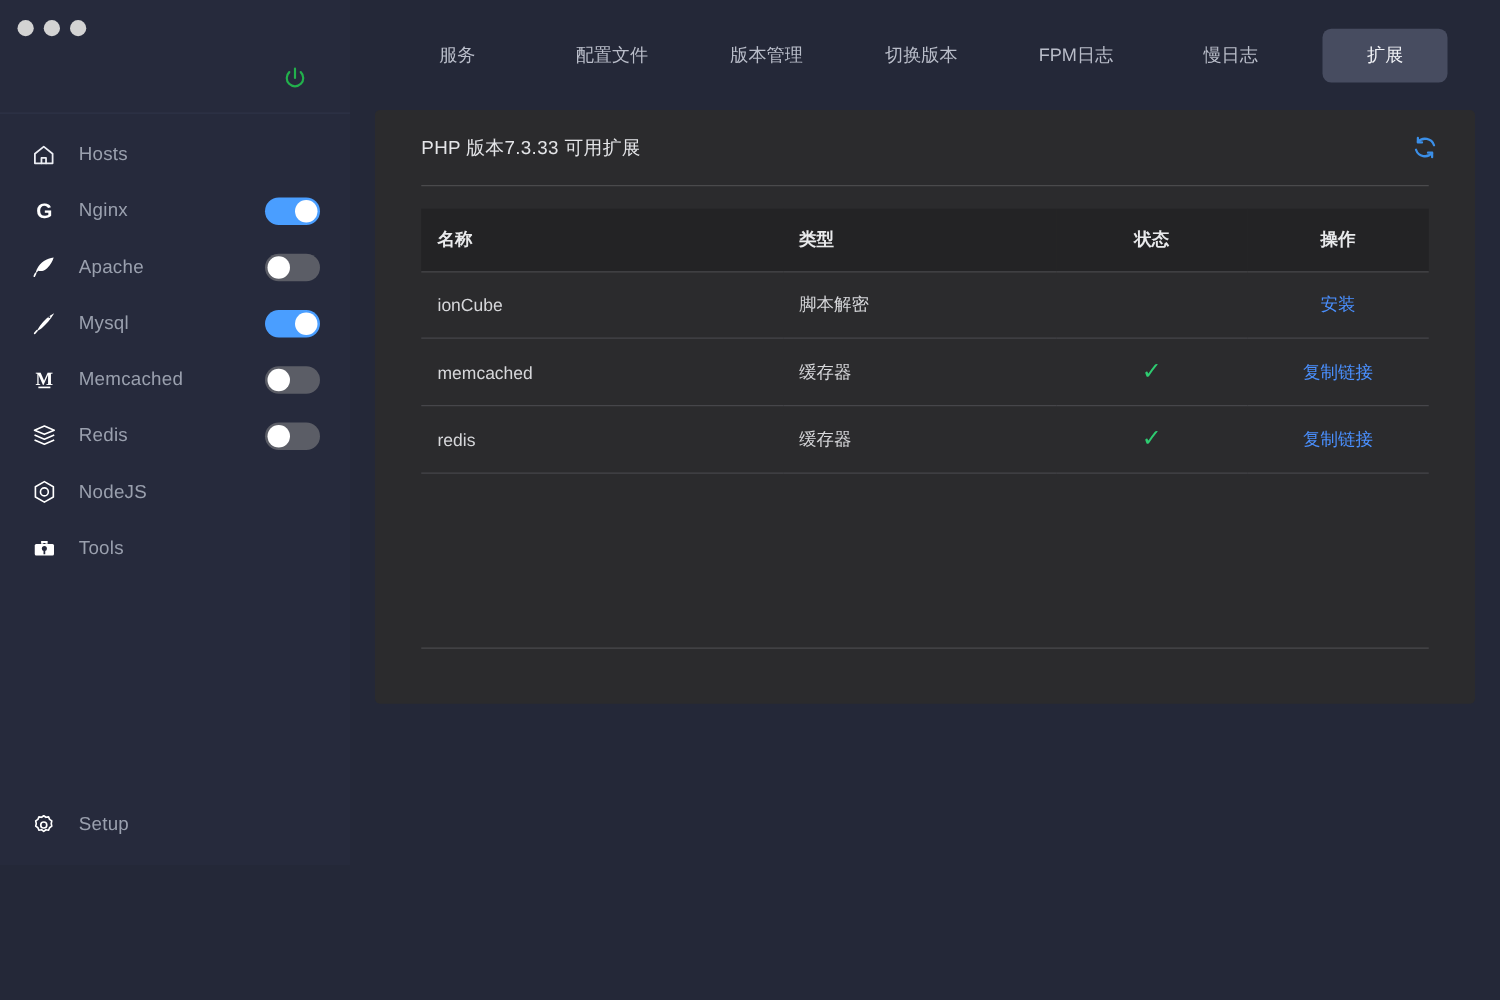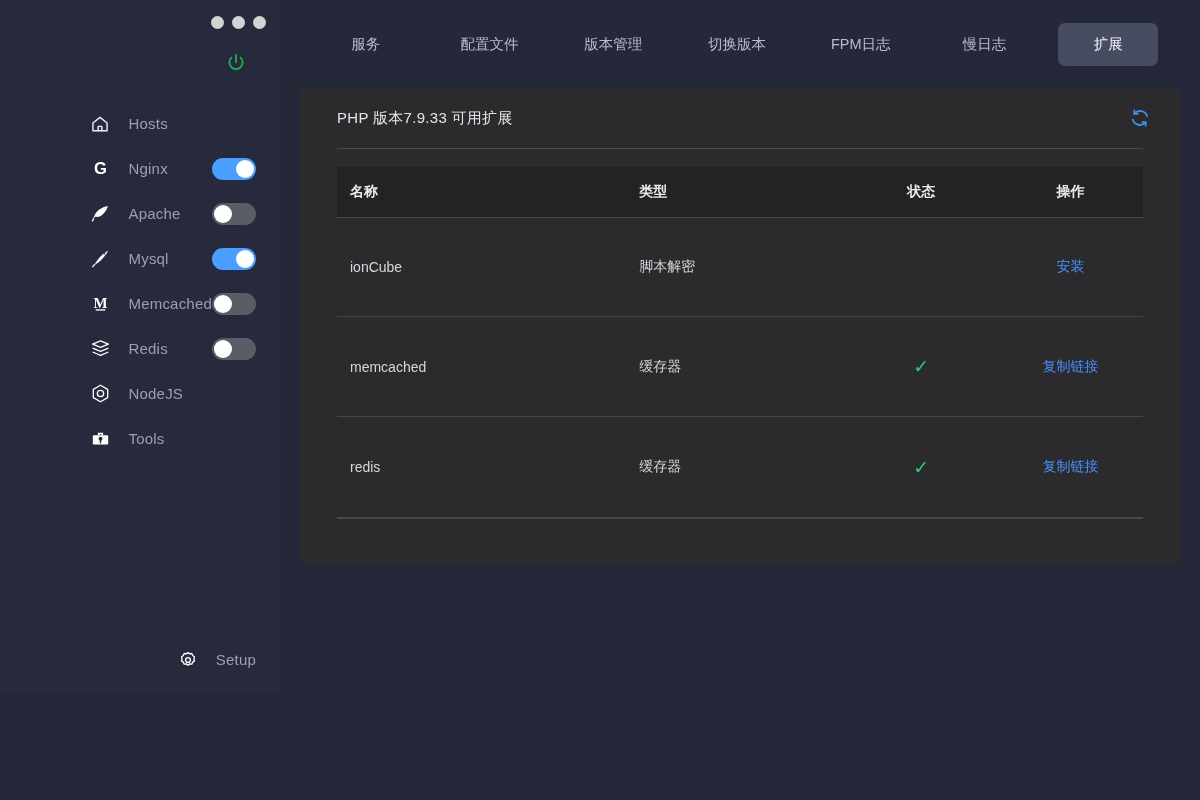--- a/index.html
+++ b/index.html
@@ -12,21 +12,20 @@
   }
   .app { position: relative; width: 1200px; height: 800px; display: flex; }
 
   
   .sidebar {
     width: 280px; height: 692px;
     background: #262a3c;
     display: flex; flex-direction: column;
     flex: none;
     position: relative;
-    align-items: flex-end;
   }
   .win-controls {
     height: 36px; display: flex; align-items: center;
     gap: 8px; padding: 0 14px; padding-top: 8px;
   }
   .win-dot { width: 13px; height: 13px; border-radius: 50%; background: #d3d3d3; }
 
   .power-row {
     height: 54px; display: flex; align-items: center;
     justify-content: flex-end; padding-right: 33px;
@@ -99,21 +98,21 @@
   }
   .card-head {
     height: 60px; display: flex; align-items: center;
     padding: 0 28px 0 37px; flex: none;
   }
   .card-title { font-size: 15px; color: #e4e5e8; letter-spacing: .3px; }
   .card-head-spacer { flex: 1 1 auto; }
   .refresh-btn { width: 24px; height: 24px; cursor: pointer; display: block; }
   .head-rule { height: 1px; background: #4a4a4c; margin: 0 37px; flex: none; }
 
-  .table-wrap { padding: 18px 37px 0 37px; flex: 1 1 auto; display: flex; flex-direction: row; justify-content: center; }
+  .table-wrap { padding: 18px 37px 0 37px; flex: 1 1 auto; display: flex; flex-direction: column; justify-content: center; }
   table { width: 100%; border-collapse: collapse; table-layout: fixed; }
   thead th {
     background: #232325; color: #e9eaec;
     font-size: 14px; font-weight: bold; text-align: left;
     padding: 16px 12px; border-bottom: 1px solid #4a4a4c;
   }
   thead th.c-name { padding-left: 13px; width: 36%; }
   thead th.c-type { width: 27%; }
   thead th.c-status { width: 19%; text-align: center; }
   thead th.c-action { width: 18%; text-align: center; }
@@ -301,21 +300,21 @@
         <div class="tab">慢日志</div>
       </div>
       <div class="tab-wrap">
         <div class="tab active">扩展</div>
       </div>
     </div>
 
     <div class="card">
 
       <div class="card-head">
-        <div class="card-title">PHP 版本7.9.33 可用扩展</div>
+        <div class="card-title">PHP 版本7.3.33 可用扩展</div>
         <div class="card-head-spacer"></div>
         <span class="refresh-btn">
           <svg width="24" height="24" viewBox="0 0 24 24" fill="none" stroke="#3b8fe8" stroke-width="1.8" stroke-linecap="round" stroke-linejoin="round">
             <path d="M19.2 10.2 A7.6 7.6 0 0 0 6.3 7.6"></path>
             <path d="M4.8 13.8 A7.6 7.6 0 0 0 17.7 16.4"></path>
             <path d="M6.3 4.3 L6.3 7.9 L9.6 7.9"></path>
             <path d="M17.7 19.7 L17.7 16.1 L14.4 16.1"></path>
           </svg>
         </span>
       </div>

